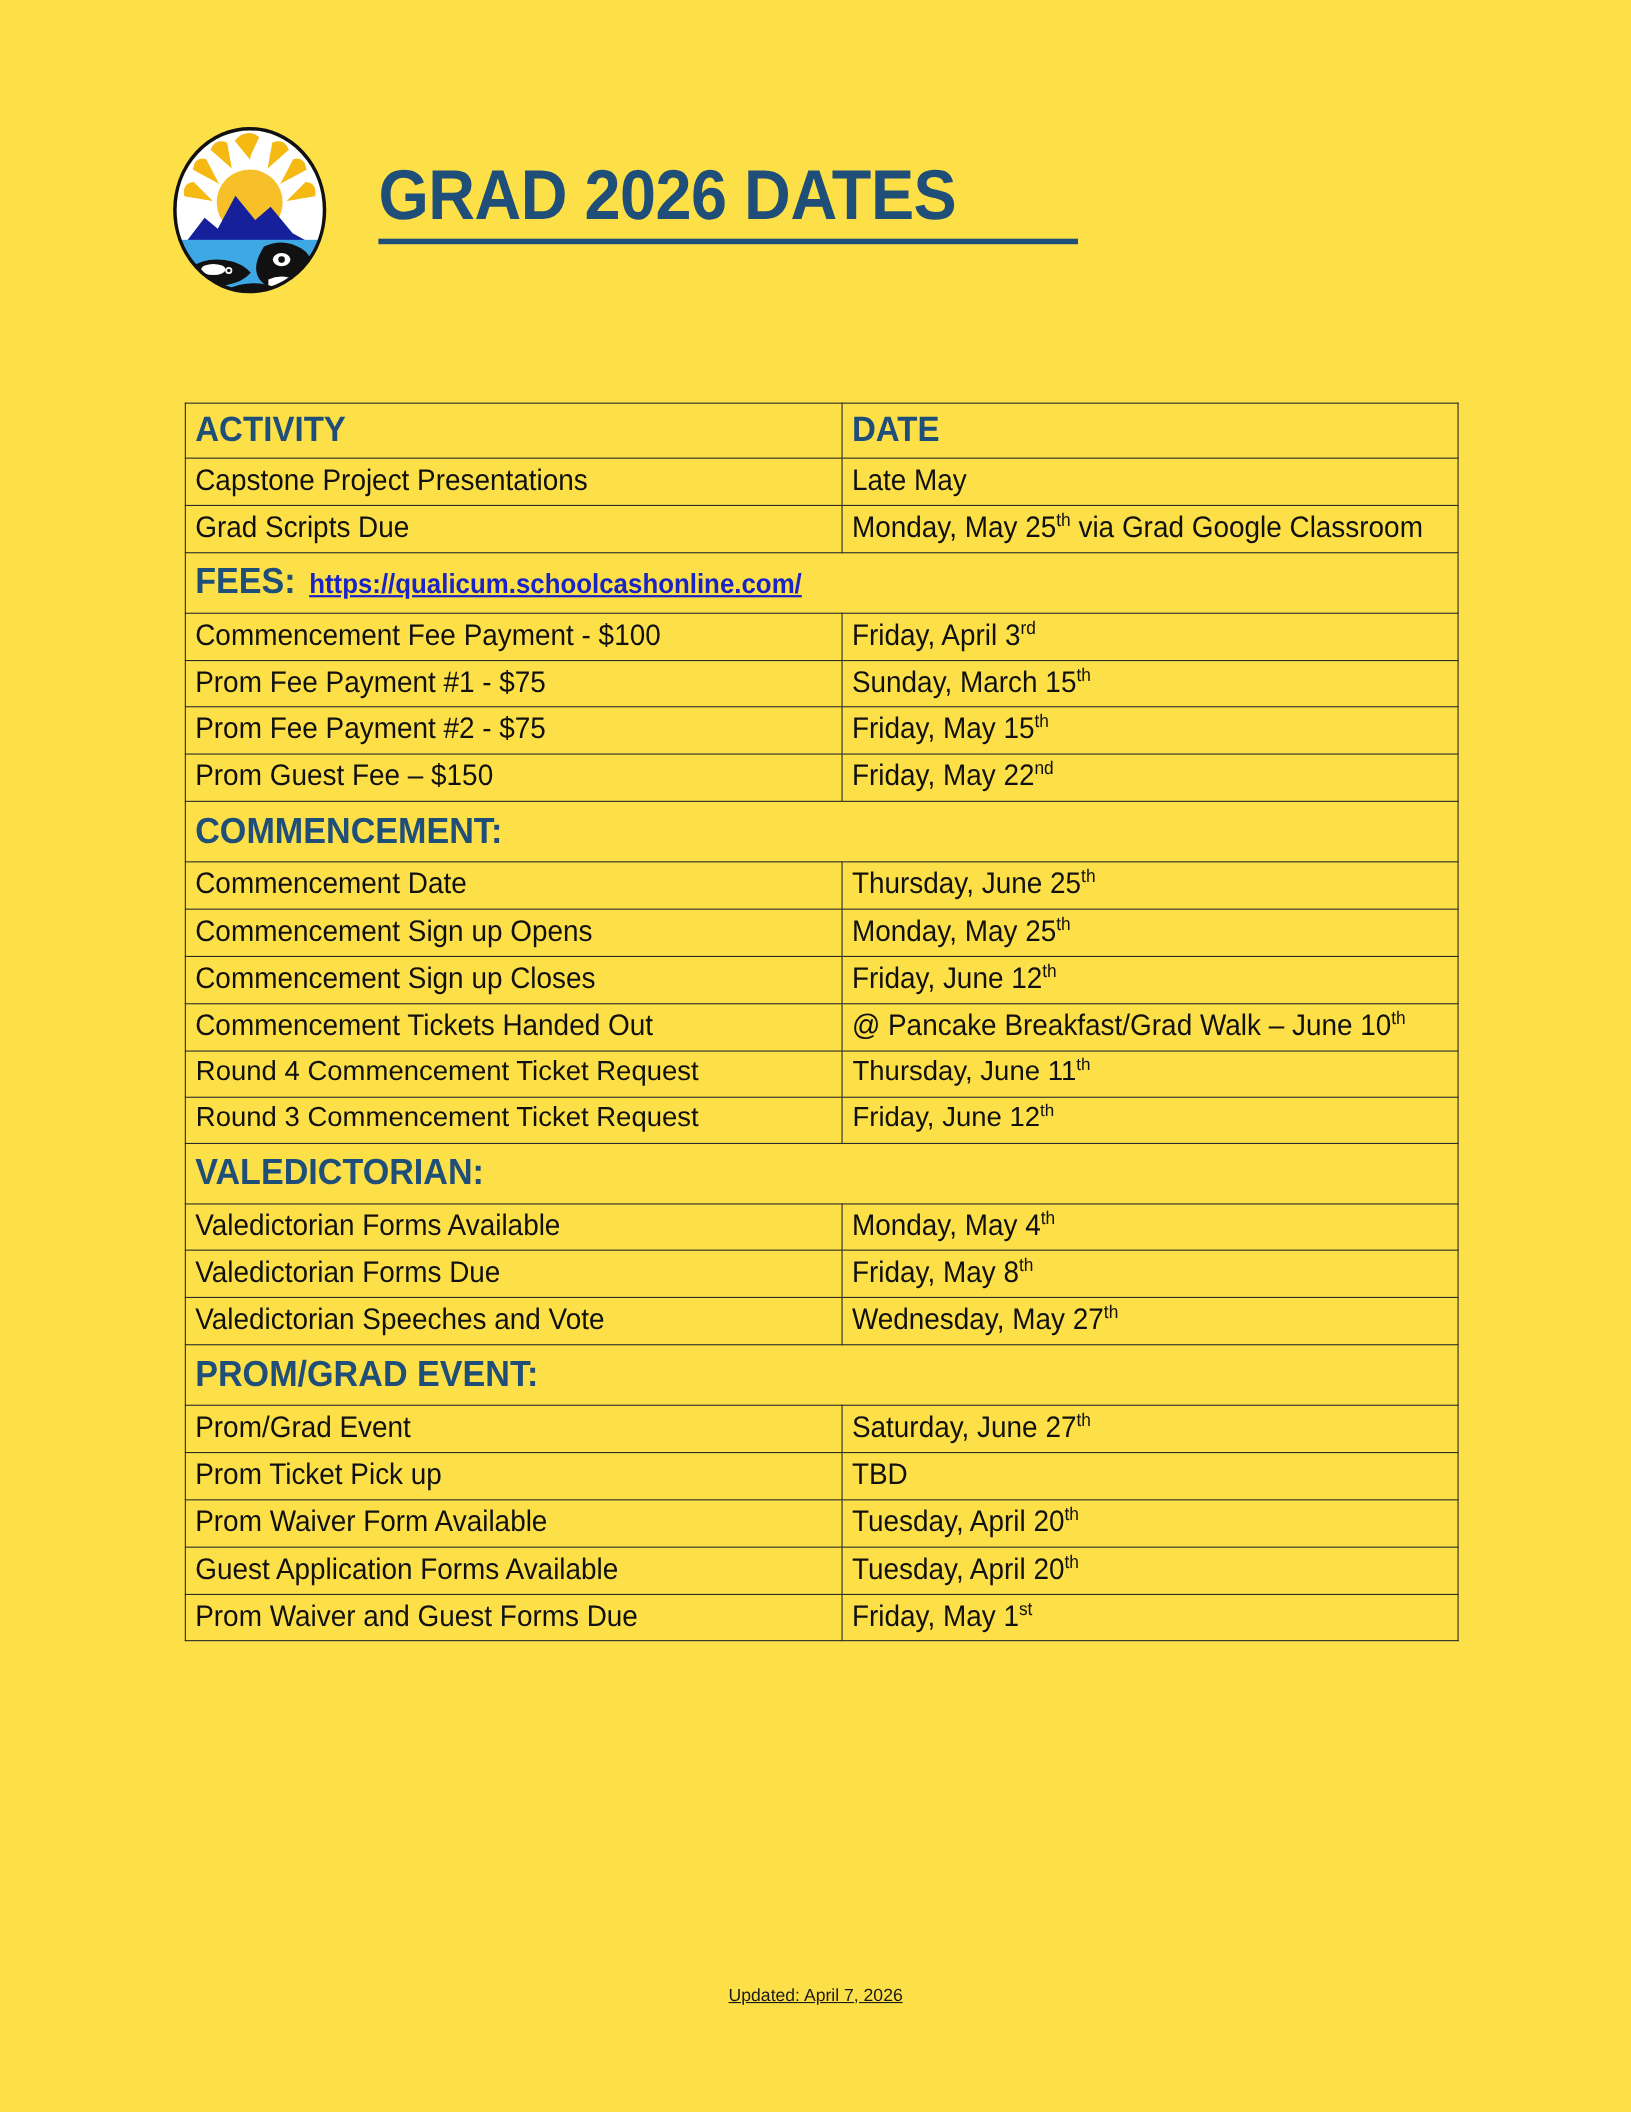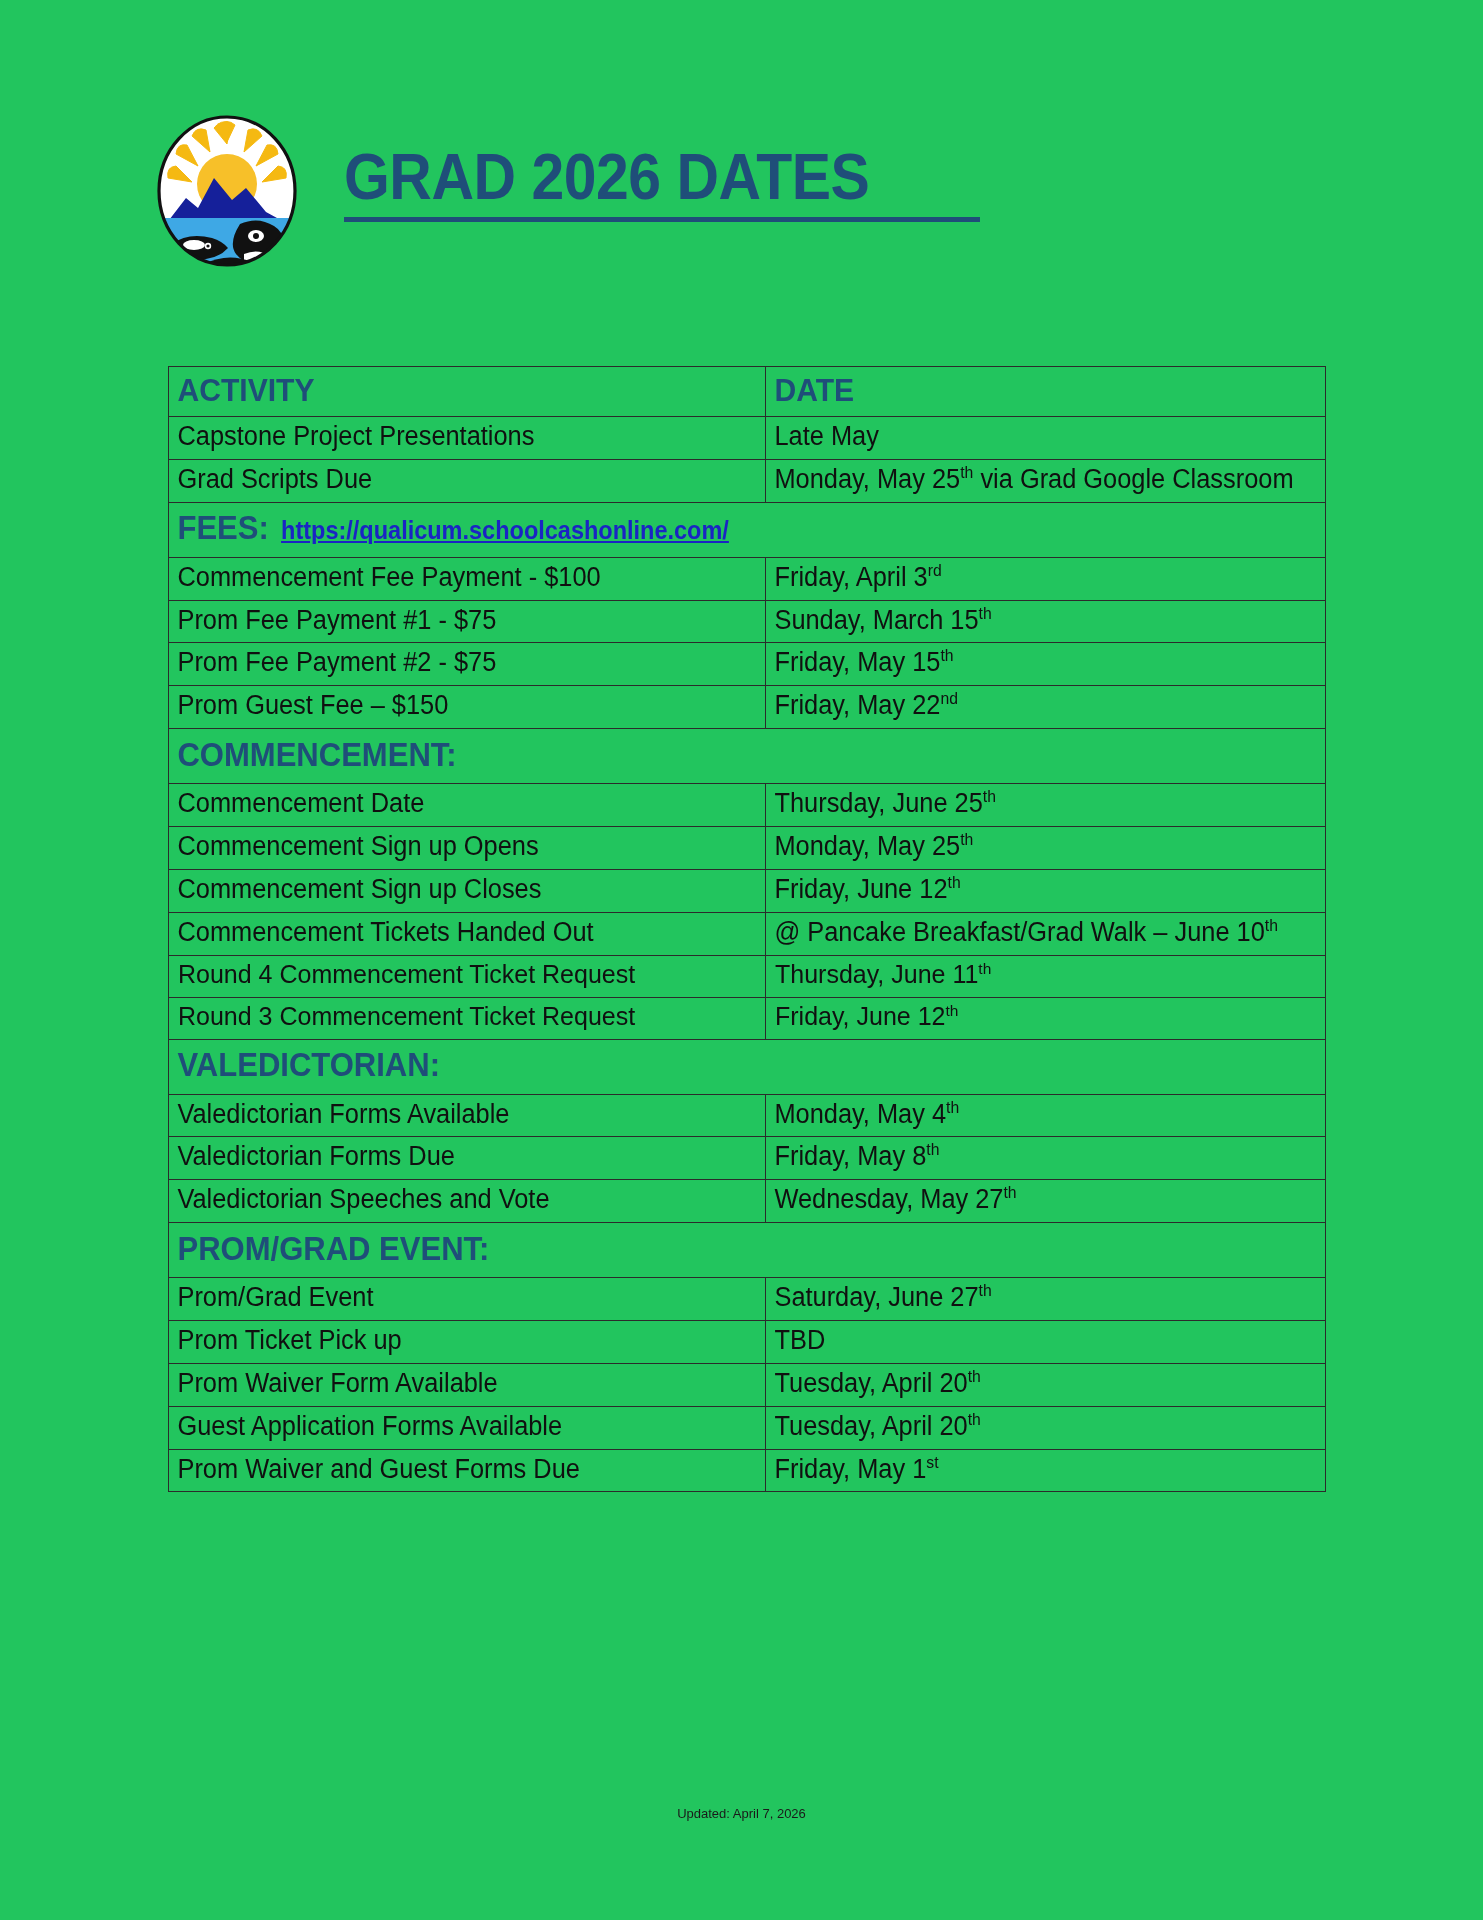--- a/index.html
+++ b/index.html
@@ -10,21 +10,21 @@
   body {
     width: 1483px;
     height: 1920px;
     font-family: "Liberation Sans", sans-serif;
     position: relative;
     overflow: hidden;
   }
   .page {
     position: absolute;
     inset: 0;
-    background: #22c55e;
+    background: #fde047;
   }
 
   
   .header {
     position: absolute;
     left: 148px;
     top: 112px;
     width: 1180px;
     height: 170px;
   }
@@ -126,22 +126,23 @@
   }
 
   
   .footer {
     position: absolute;
     left: 0;
     right: 0;
     top: 1806px;
     text-align: center;
     font-family: "Liberation Sans", sans-serif;
-    font-size: 13px;
+    font-size: 16px;
     color: #1a1a1a;
+    text-decoration: underline;
   }
 </style>
 </head>
 <body>
 
 <div class="page">
 
   <div class="header">
 
     <div class="logo">

